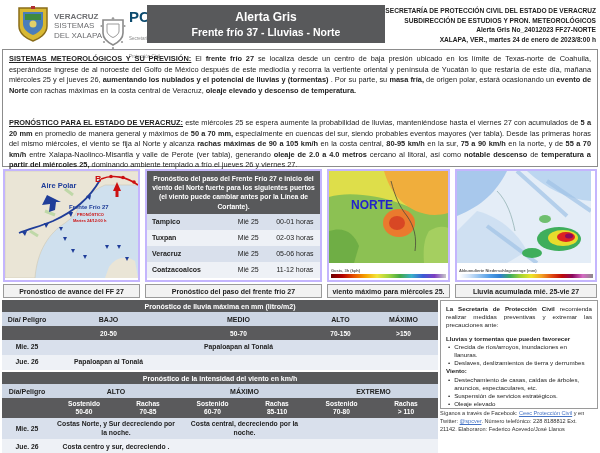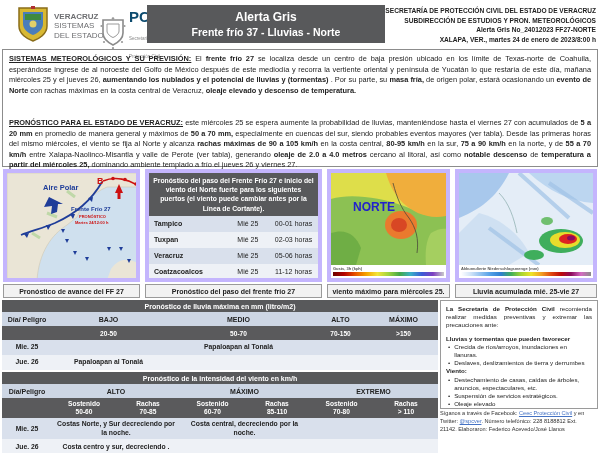--- a/index.html
+++ b/index.html
@@ -23,21 +23,21 @@
 
   
   .textbox{position:absolute;left:2px;top:49px;width:582px;height:108px;border:1px solid #8c8c8c;
            padding:4px 6px;font-size:7.4px;line-height:1.42;text-align:justify;color:#222;}
   .textbox p{margin:0;}
   .textbox p+p{margin-top:22px;}
 
   
   .panels{position:absolute;left:3px;top:169px;width:594px;height:129px;display:flex;gap:5px;}
   .panel{display:flex;flex-direction:column;}
-  .panel-body{border:4px solid #c4b5fd;flex:1;position:relative;overflow:hidden;background:#fff;}
+  .panel-body{border:2px solid #c4b5fd;flex:1;position:relative;overflow:hidden;background:#fff;}
   .panel-caption{margin-top:2px;border:1px solid #9a9a9a;background:#f2f2f2;text-align:center;
                  font-weight:bold;font-size:7px;padding:2.5px 0;color:#222;}
   .p1{width:137px;} .p2{width:177px;} .p3{width:123px;} .p4{flex:1;}
 
   
   .ports-head{background:#58595b;color:#fff;font-size:6.8px;font-weight:bold;text-align:center;
               padding:3px 4px;line-height:1.35;}
   .ports-row{display:grid;grid-template-columns:46% 25% 29%;align-items:center;height:16px;
              font-size:7px;color:#222;}
   .ports-row .c0{font-weight:bold;padding-left:5px;}
@@ -92,21 +92,21 @@
         <path d="M3 2 h28 v18 c0 8-8 13-14 15 C11 33 3 28 3 20 Z" fill="#d8b832" stroke="#8a6d1a" stroke-width="1.5"></path>
         <path d="M7 6 h20 v12 c0 5-5 9-10 11 -5-2-10-6-10-11 Z" fill="#4a7dba"></path>
         <path d="M9 8 h16 v6 h-16 Z" fill="#3f8a3f"></path>
         <circle cx="17" cy="18" r="3.5" fill="#e3d06a"></circle>
         <path d="M15 0 h4 v3 h-4 Z" fill="#b03030"></path>
       </svg>
     </span>
     <span class="txt">
       <span>VERACRUZ</span><br>
       <span style="font-weight:normal">SISTEMAS</span><br>
-      <span style="font-weight:normal">DEL ESTADO</span>
+      <span style="font-weight:normal">DEL XALAPA</span>
     </span>
   </div>
 
   <div class="logo2">
     <span>
       <svg width="26" height="32" viewBox="0 0 26 32">
         <path d="M3 3 h20 v13 c0 6-6 10-10 12 C9 26 3 22 3 16 Z" fill="none" stroke="#8a8a8a" stroke-width="1.6"></path>
         <path d="M7 7 h12 v7 c0 3-3.5 5.5-6 6.5 -2.5-1-6-3.5-6-6.5 Z" fill="none" stroke="#9a9a9a" stroke-width="1"></path>
         <circle cx="13" cy="1.5" r="1.3" fill="#9a9a9a"></circle>
         <circle cx="1.5" cy="9" r="1.1" fill="#9a9a9a"></circle>

